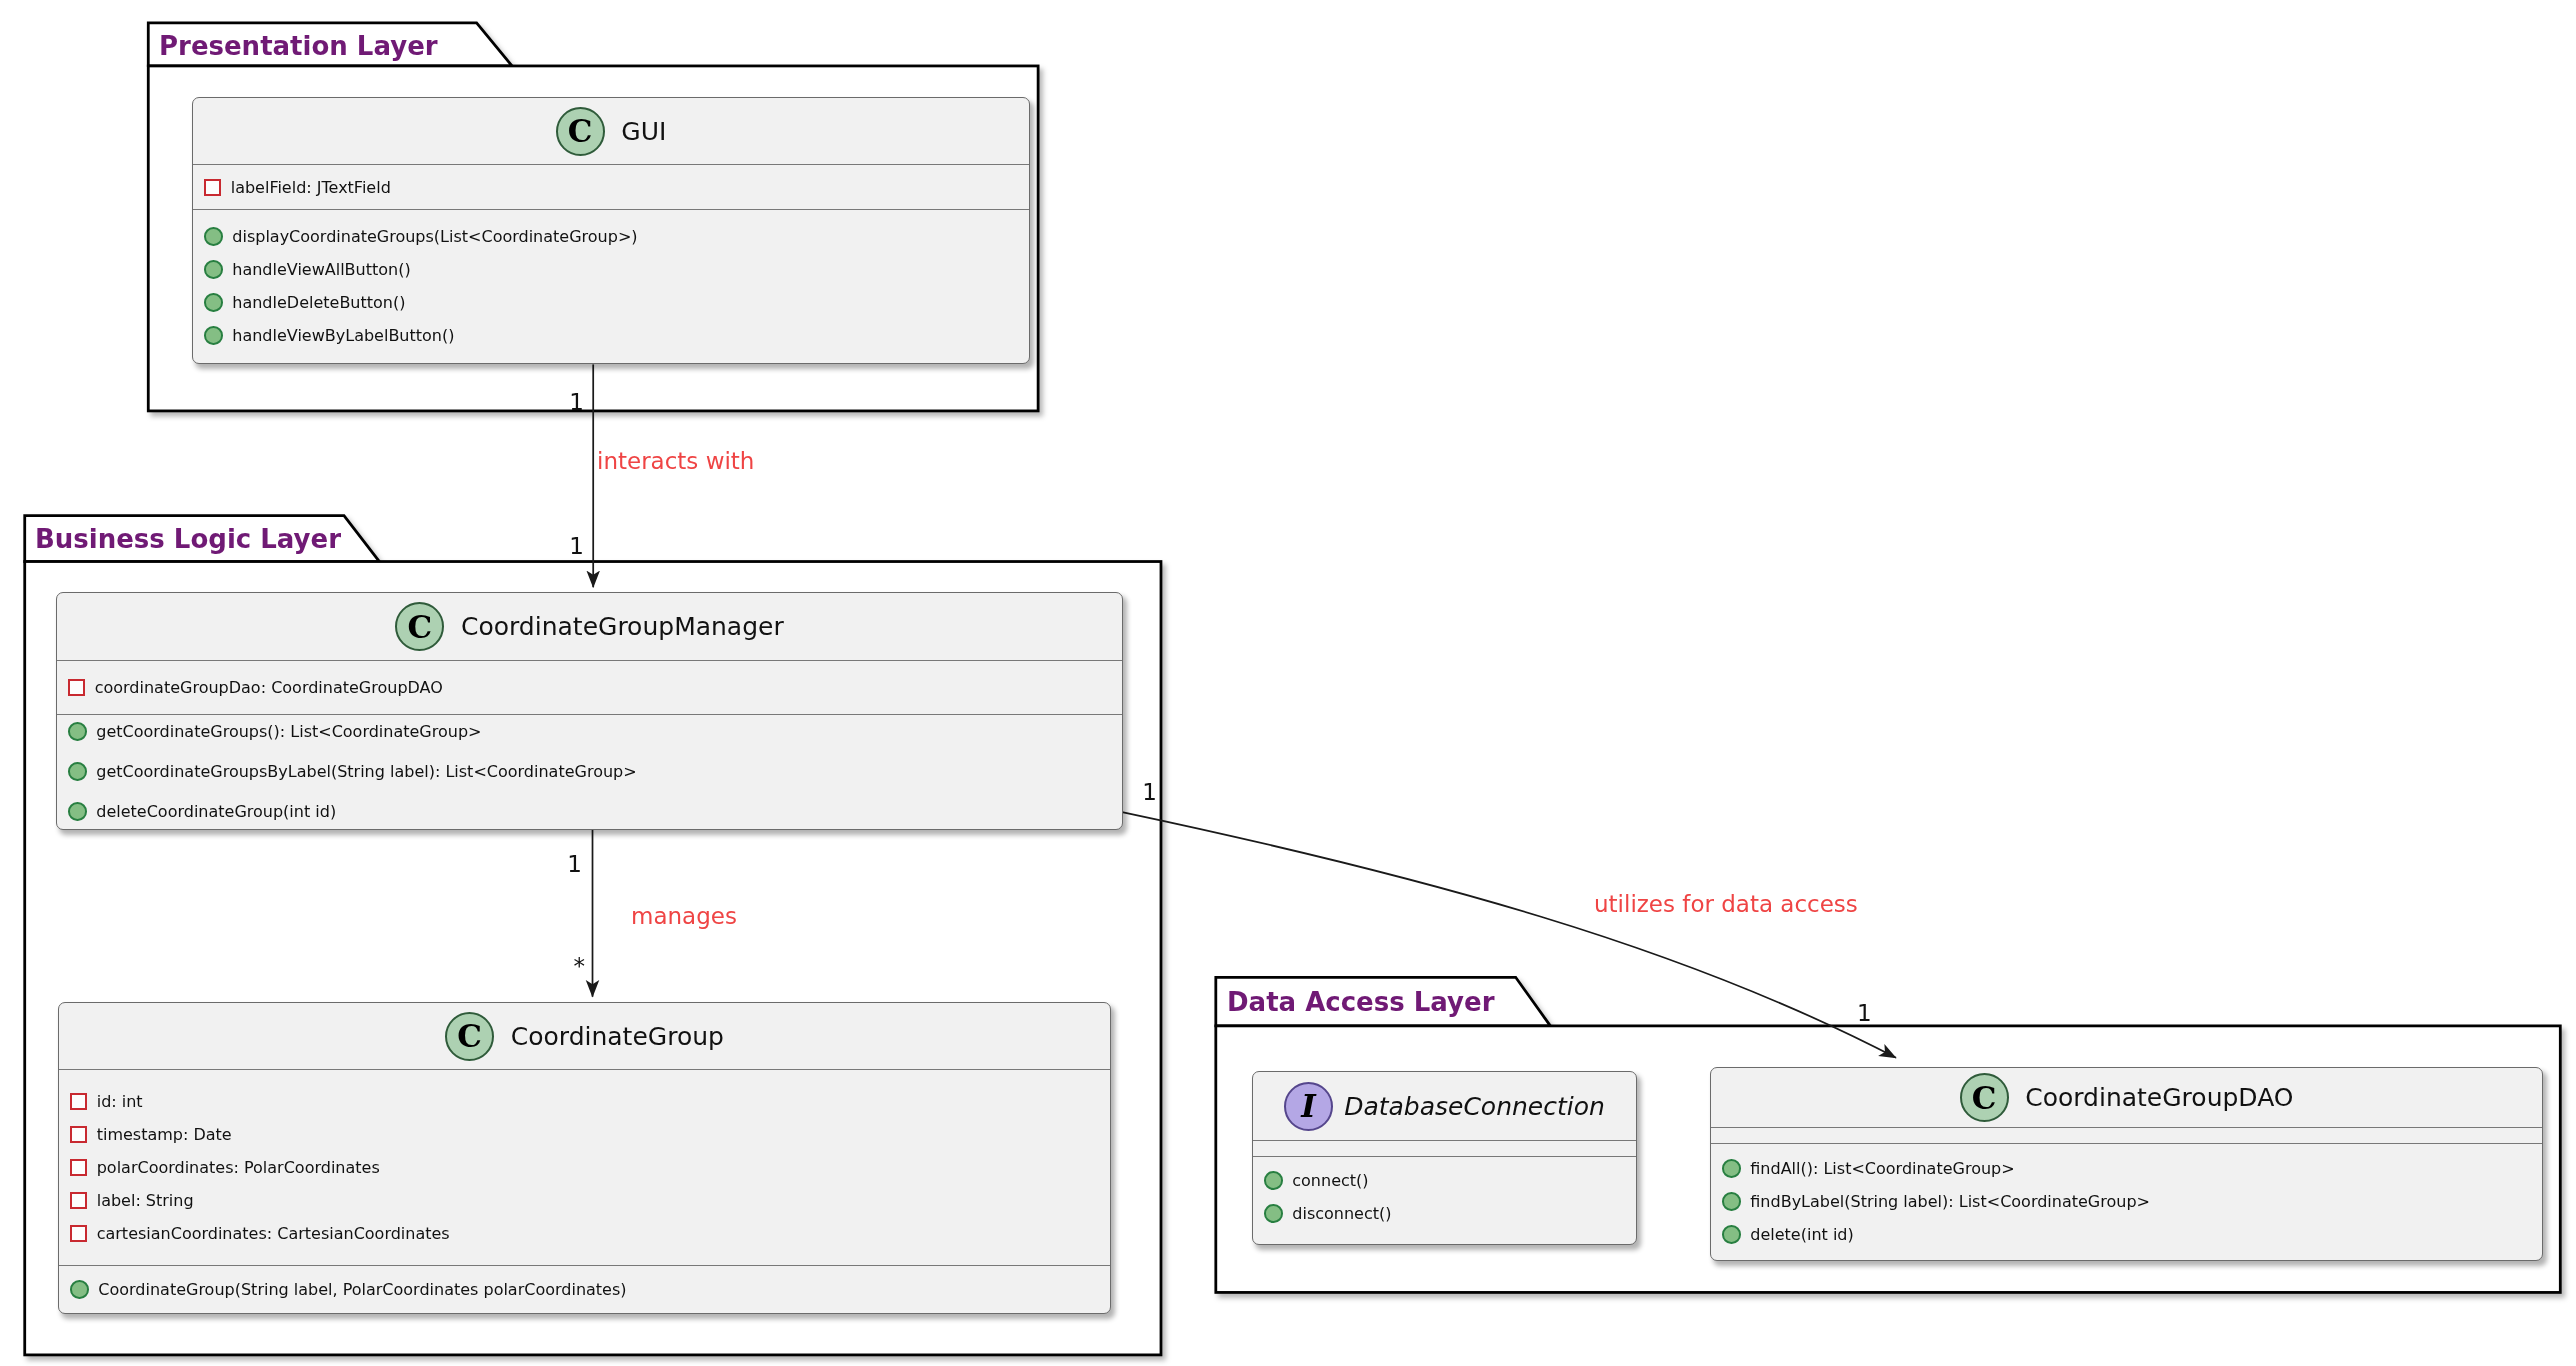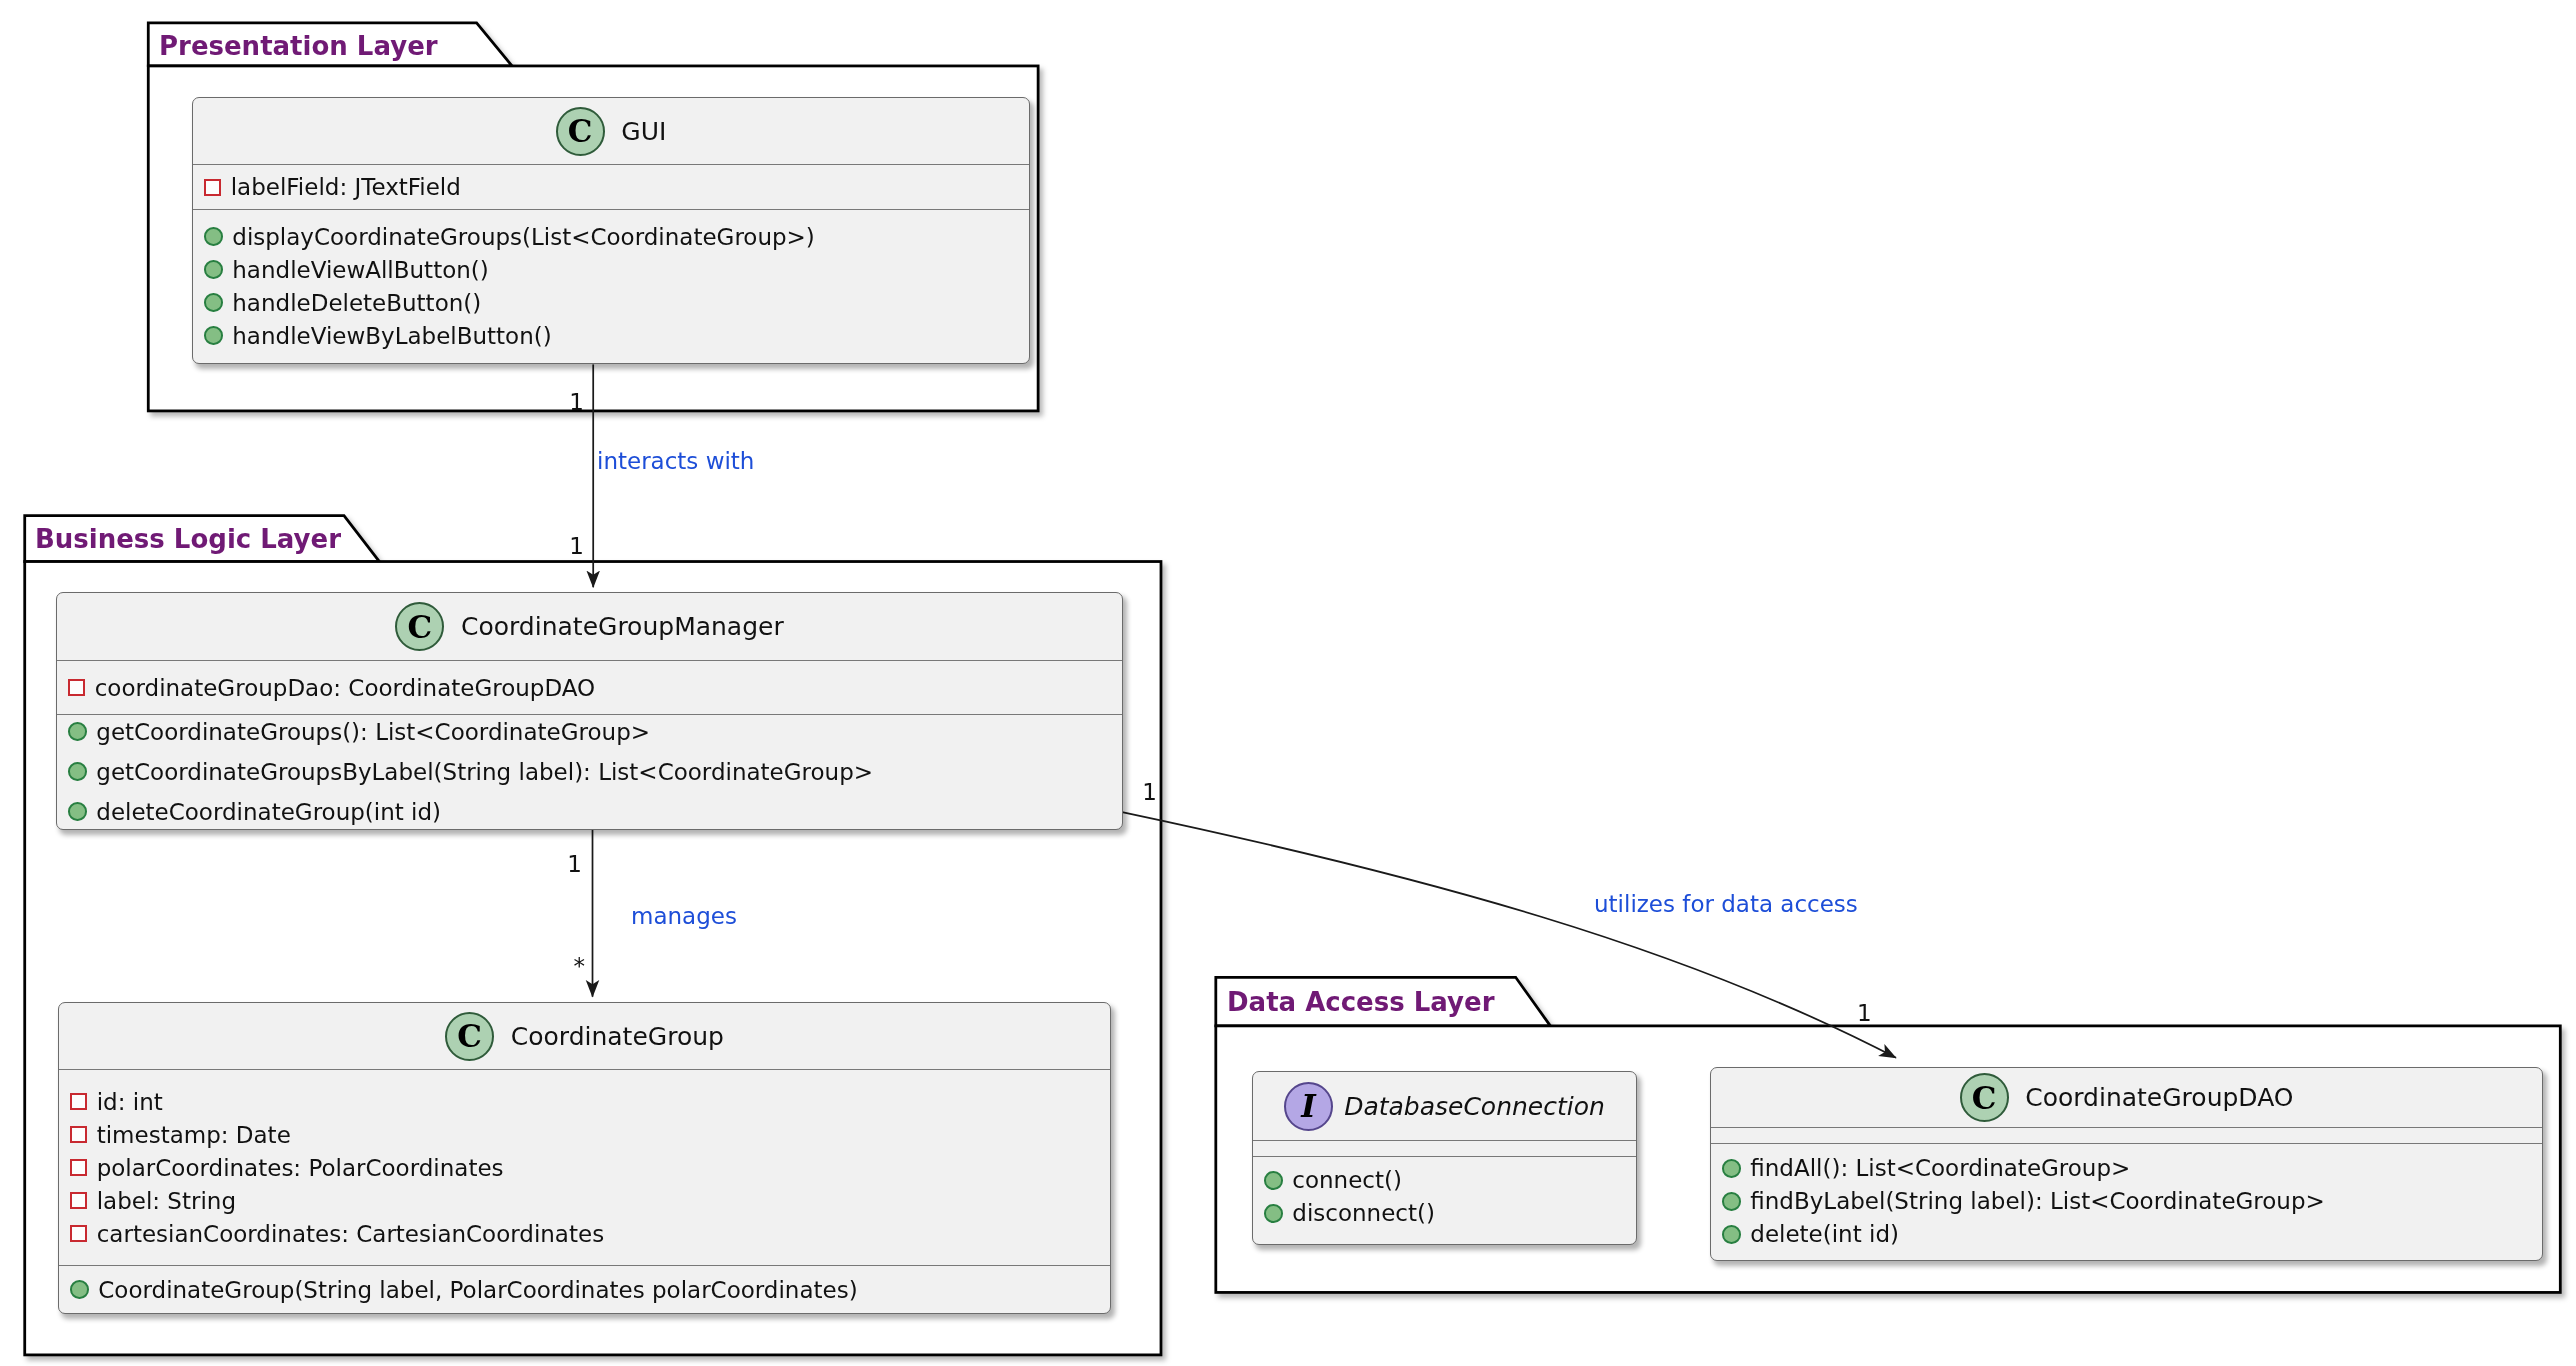--- a/index.html
+++ b/index.html
@@ -31,30 +31,30 @@
   }
   .stereo-class { background:#ADD1B2; border:2.1px solid #2f5b3a; }
   .stereo-interface { background:#B4A7E5; border:2.1px solid #55468c; font-style:italic; }
   .c-name { font-size:25px; white-space:nowrap; }
   .c-name.italic { font-style:italic; }
   .c-attrs, .c-methods {
     box-sizing:border-box; display:flex; flex-direction:column; justify-content:center;
     padding:0 11px;
   }
   .c-methods { border-top:1.4px solid #787878; }
-  .member { height:33px; display:flex; align-items:center; font-size:23px; white-space:nowrap; }
+  .member { height:33px; display:flex; align-items:center; font-size:16px; white-space:nowrap; }
   .icon-field {
     width:13px; height:13px; flex:none; margin-right:9.7px;
     border:2.1px solid #C82930; background:#fdfdfd; box-sizing:content-box;
   }
   .icon-method {
     width:14.6px; height:14.6px; flex:none; margin-right:9.7px; border-radius:50%;
     border:2.1px solid #287f41; background:#84BE84; box-sizing:content-box;
   }
-  .edge-label { position:absolute; font-size:23px; white-space:nowrap; color:#1d4ed8; }
+  .edge-label { position:absolute; font-size:23px; white-space:nowrap; color:#ef4444; }
   .mult { position:absolute; font-size:23px; width:56px; color:#111; }
   .mult.right { text-align:right; }
 </style>
 </head>
 <body>
 
 <svg class="layer" width="2576" height="1366" viewBox="0 0 3710 1968">
   <defs>
     <marker id="arrow" markerWidth="12" markerHeight="10" refX="9.6" refY="4.5" orient="auto" markerUnits="strokeWidth">
       <path d="M0,0.6 L10,4.5 L0,8.4 L2.4,4.5 Z" fill="#1a1a1a"></path>

